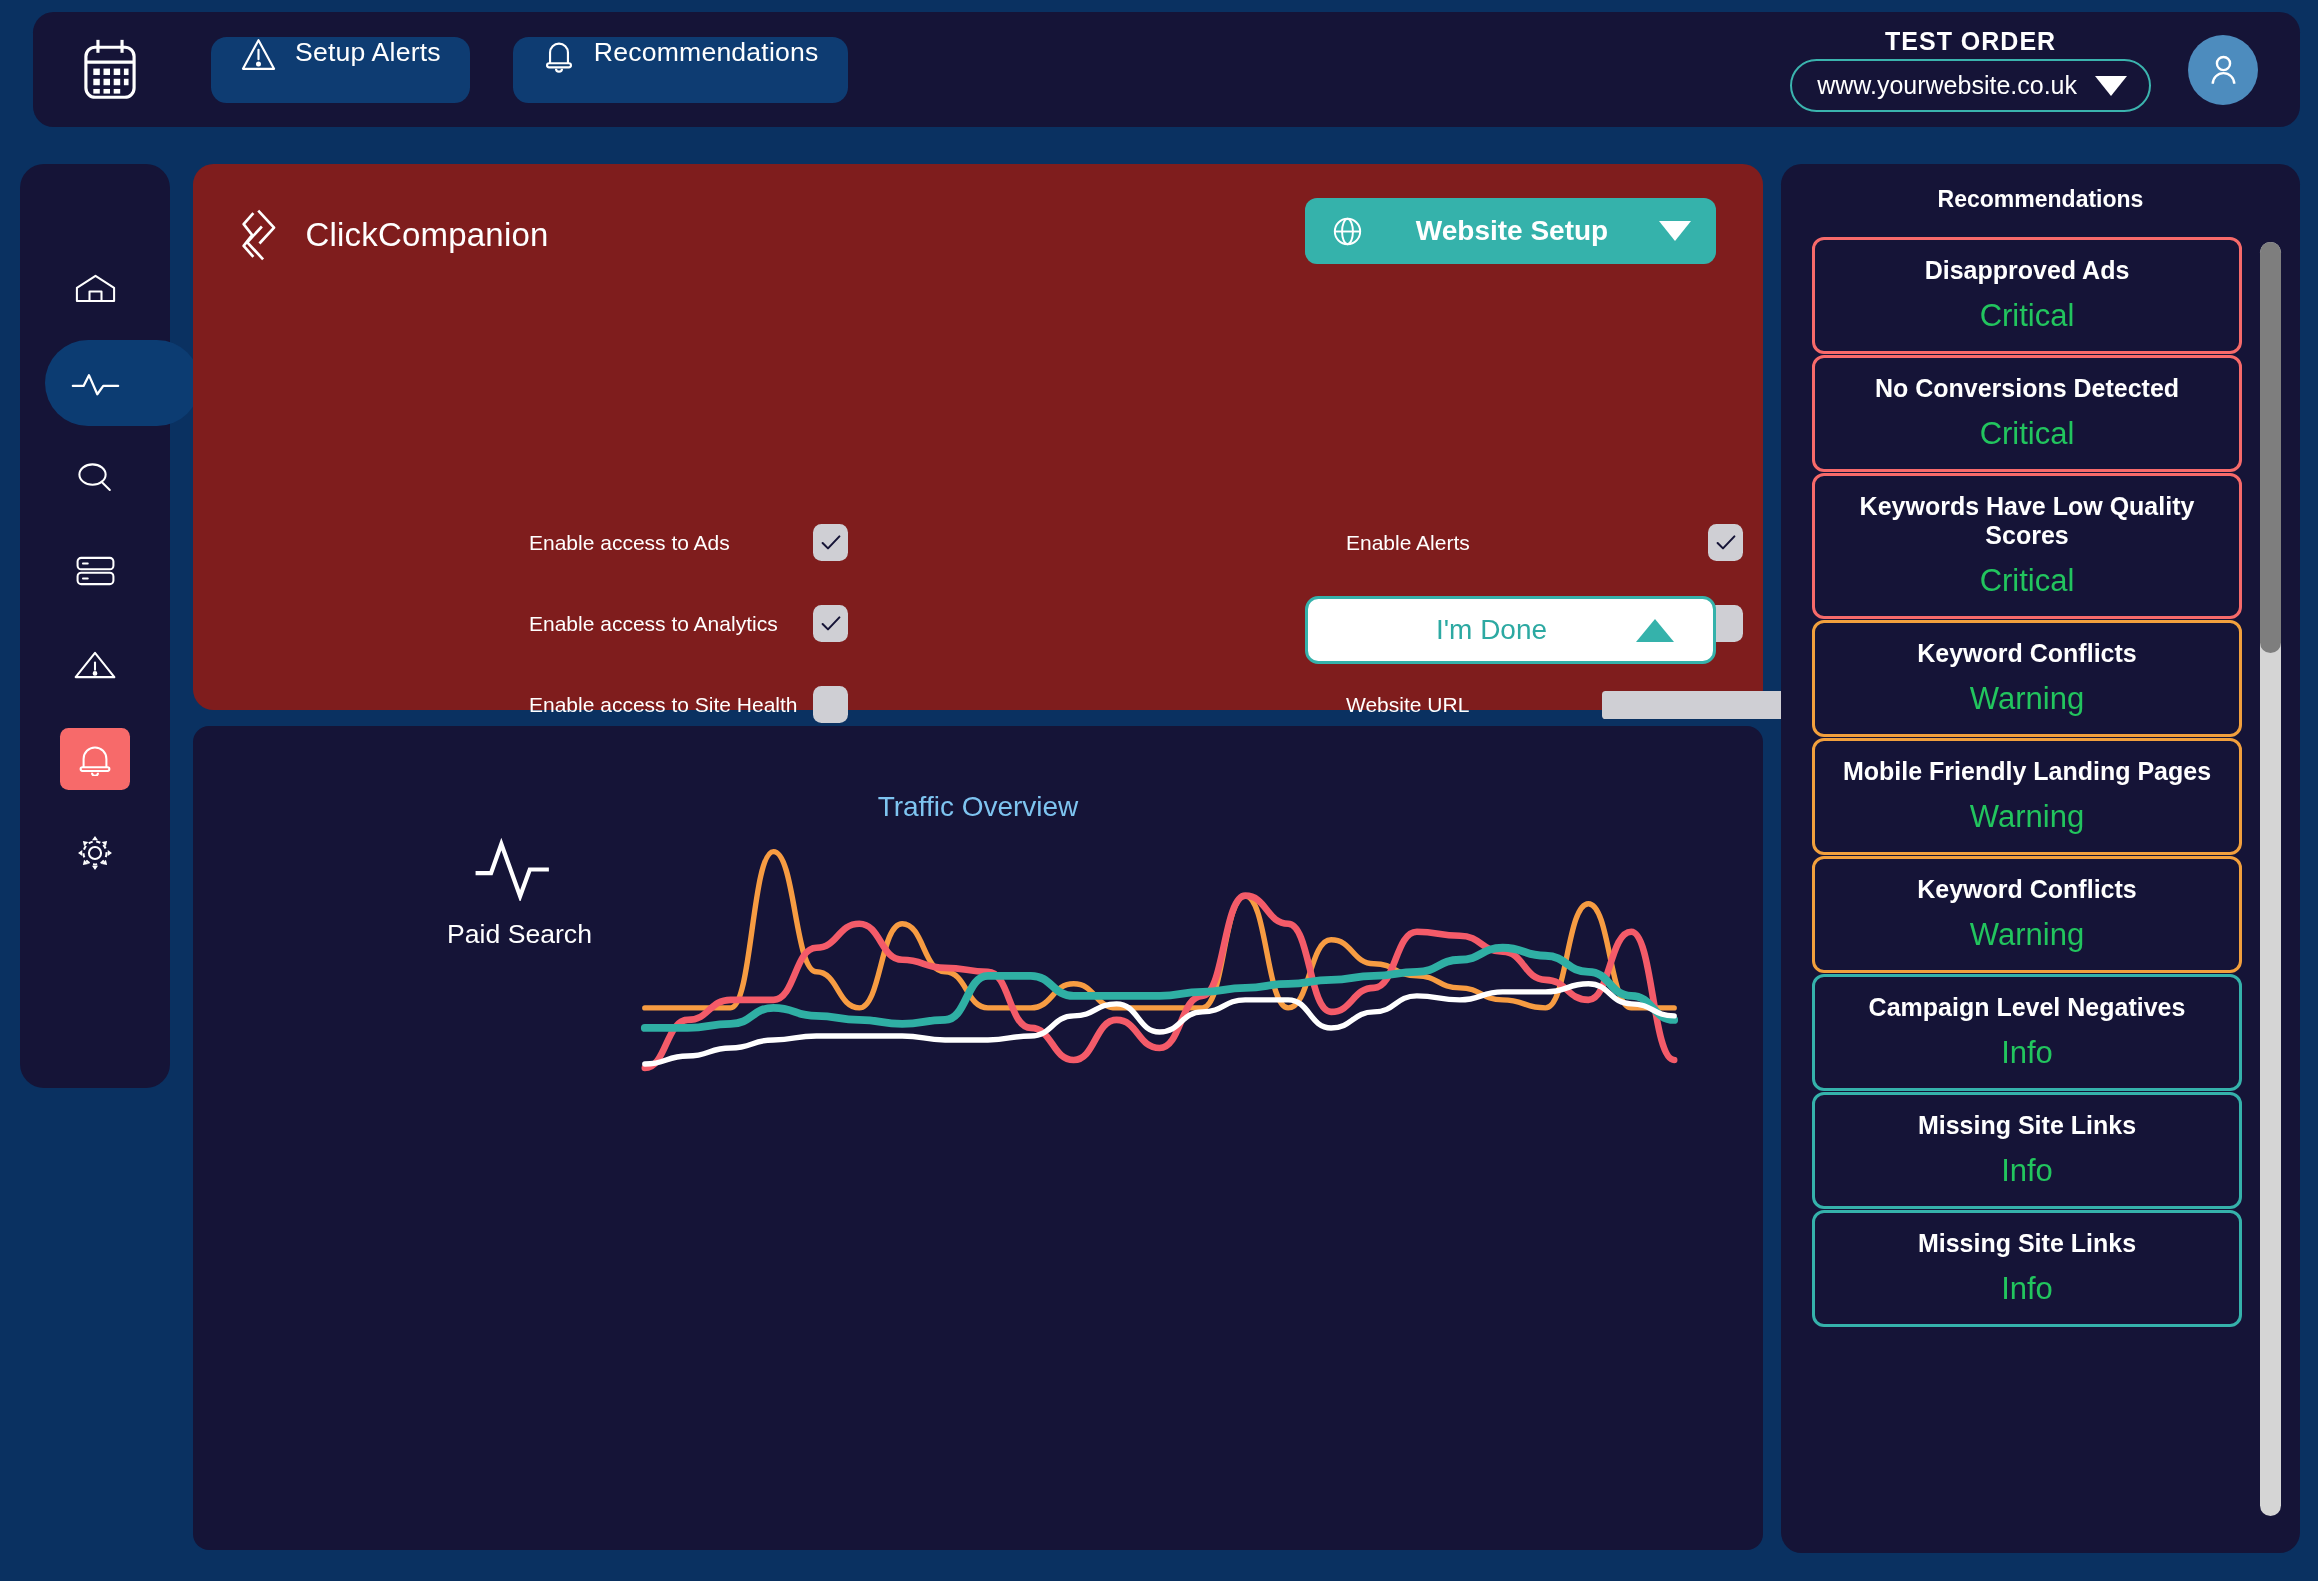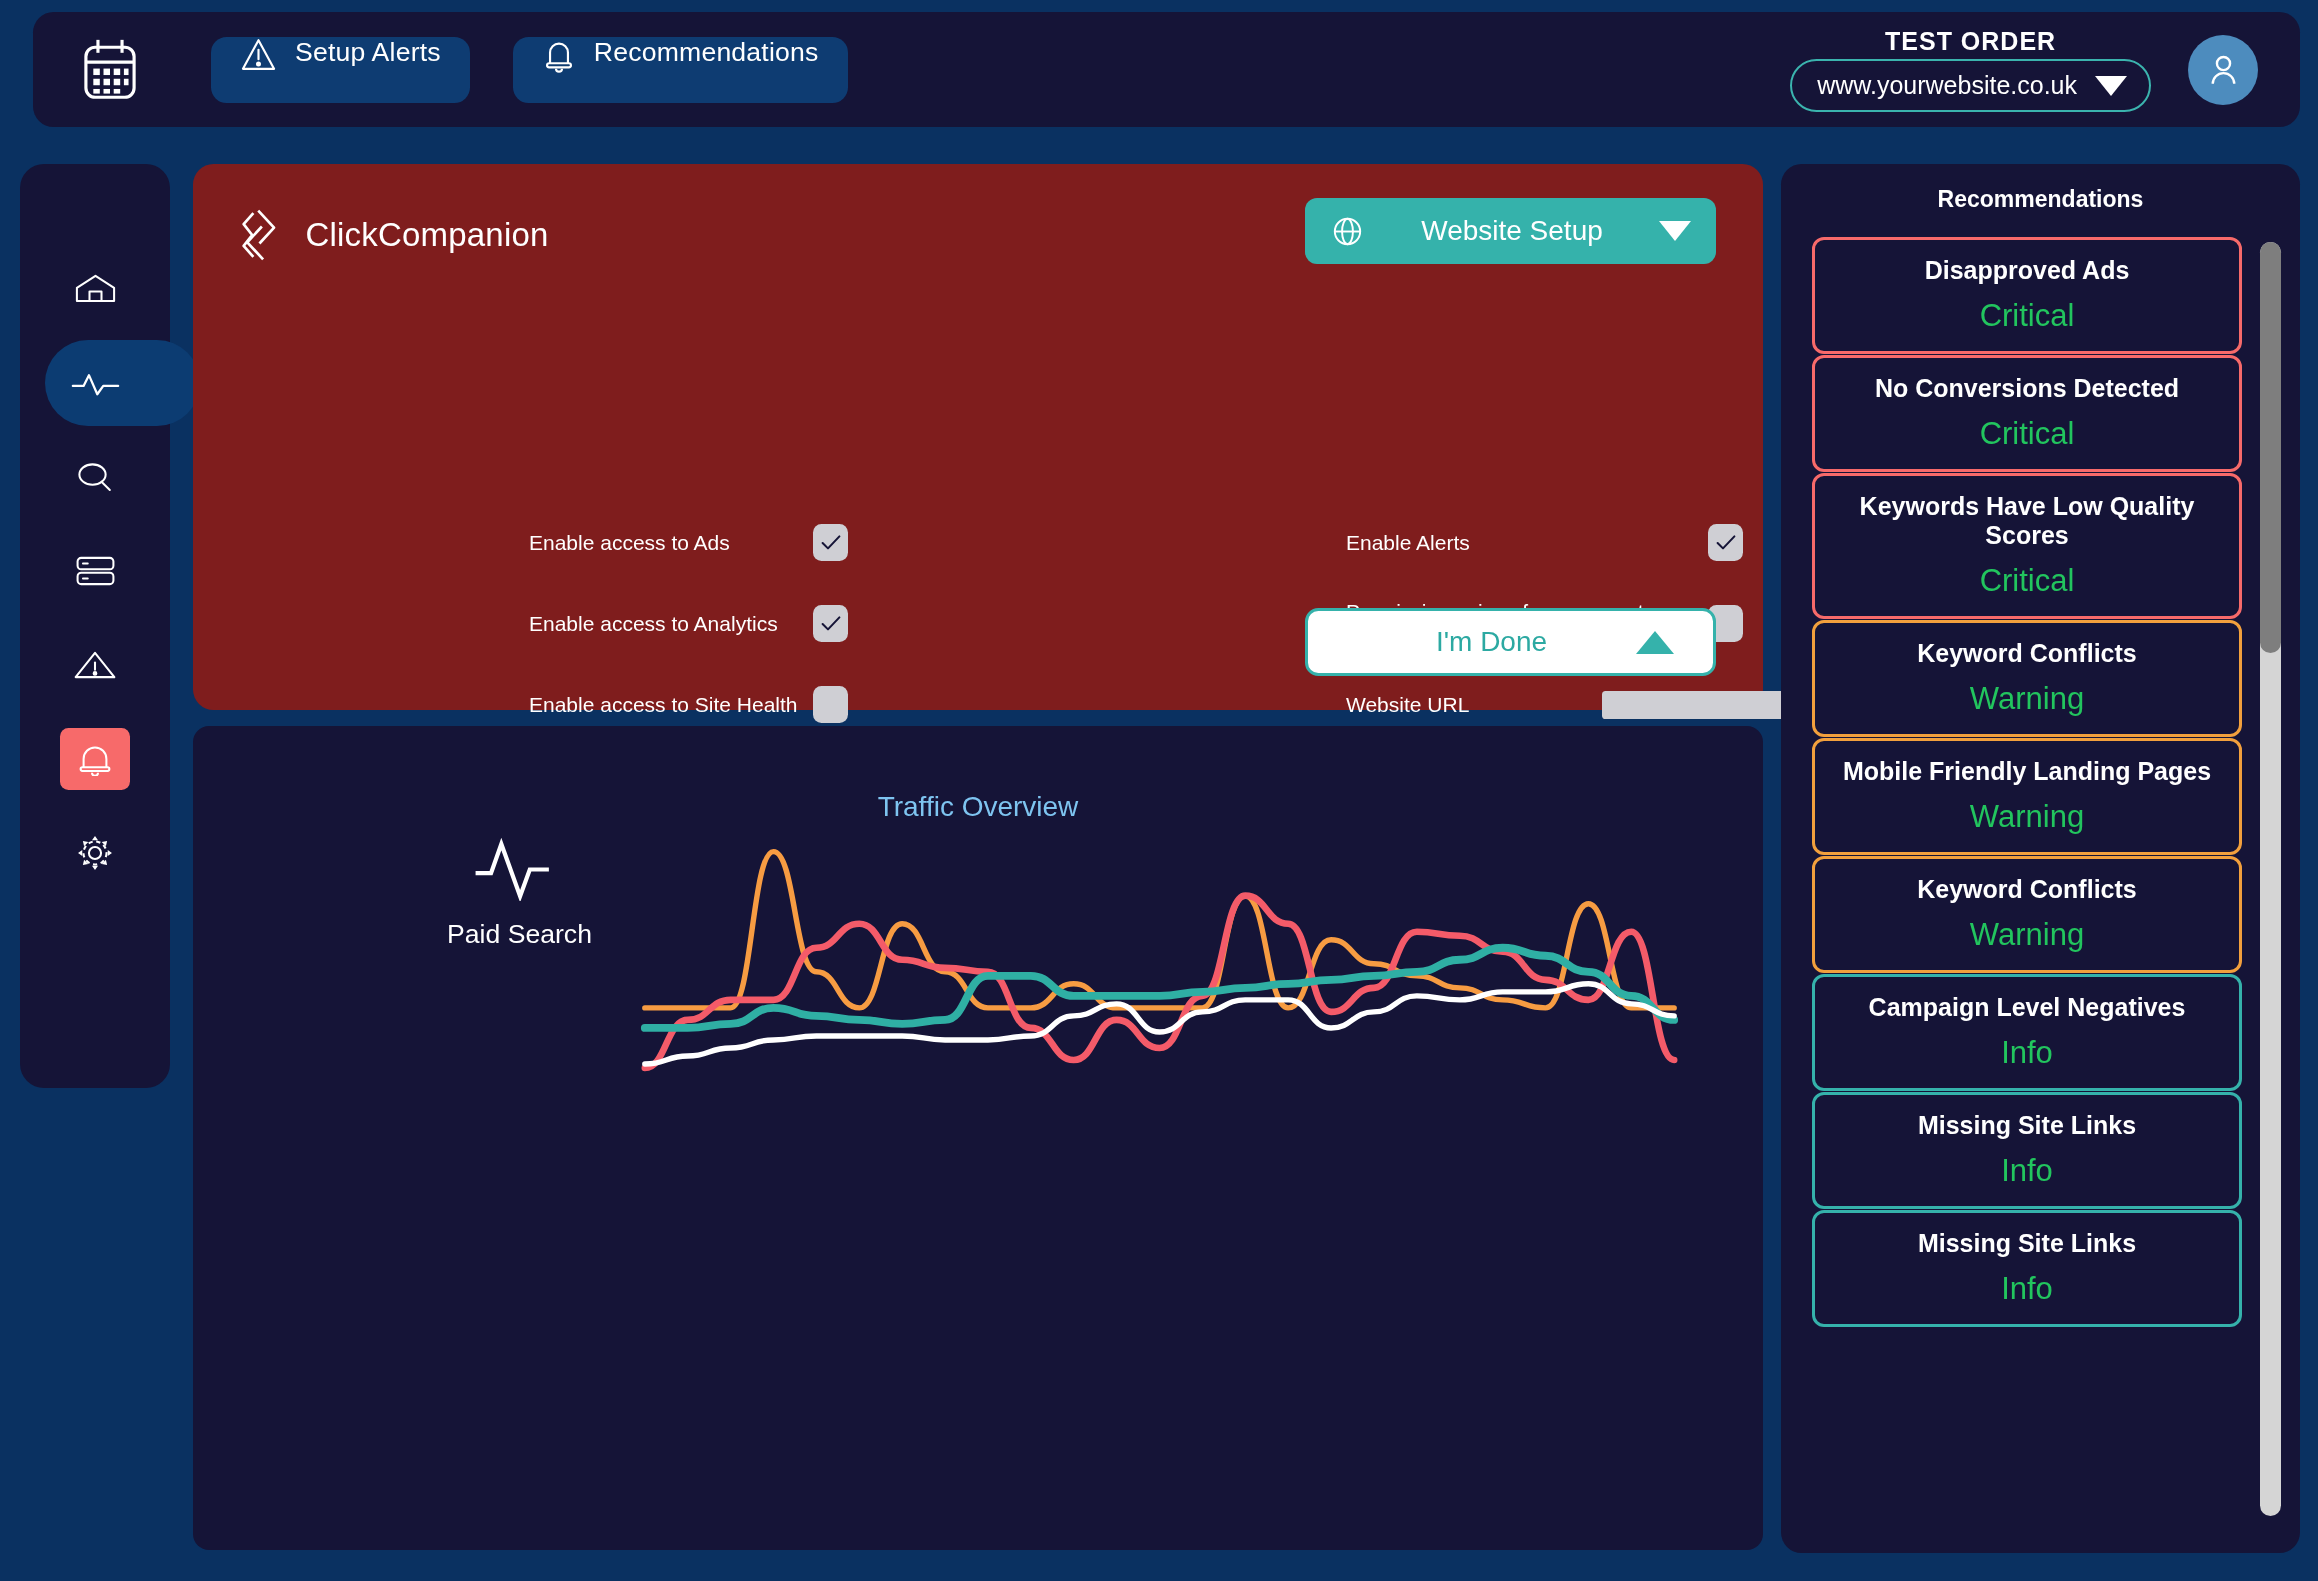--- a/index.html
+++ b/index.html
@@ -67,39 +67,39 @@
     background: #7f1d1d; border-radius: 20.5px;
   }
   .cc-head { position: absolute; left: 47px; top: 43px; display: flex; align-items: center; gap: 20.5px; }
   .cc-name { color: #ffffff; font-size: 33px; letter-spacing: 0.2px; }
 
   .web-setup-btn {
     position: absolute; right: 47px; top: 34px; width: 411px; height: 66px;
     background: #35B2AB; border-radius: 12px; display: flex; align-items: center;
     padding: 0 25px; cursor: pointer;
   }
-  .web-setup-label { flex: 1; text-align: center; color:#ffffff; font-size: 28px; font-weight: 400; }
+  .web-setup-label { flex: 1; text-align: center; color:#ffffff; font-size: 28px; font-weight: 700; }
 
   .opt-col { position: absolute; top: 344px; }
   .opt-row { display: flex; align-items: center; height: 69px; }
   .opt-label { color:#ffffff; font-size: 21px; }
   .chk {
     width: 35px; height: 37px; border-radius: 8.5px; background: #CFCFD4;
     display: flex; align-items: center; justify-content: center; cursor: pointer;
   }
   .col-left { left: 336px; width: 423px; }
   .col-left .opt-label { width: 284px; }
   .col-right { left: 1153px; width: 477px; }
   .col-right .opt-label { width: 362px; }
   .url-input {
     width: 312px; height: 28px; background: #CFCFD4; border-radius: 3.6px; cursor: text;
   }
 
   .done-btn {
-    position: absolute; right: 47px; bottom: 34px; width: 411px; height: 68px;
+    position: absolute; right: 47px; bottom: 46px; width: 411px; height: 68px;
     background: #ffffff; border: 3.6px solid #35B2AB; border-radius: 13.3px;
     display: flex; align-items: center; padding: 0 39px; cursor: pointer;
   }
   .done-label { flex: 1; text-align:center; color:#2CA9A2; font-size: 28px; }
   .caret-up-teal { width:0;height:0;border-left:19.3px solid transparent;border-right:19.3px solid transparent;border-bottom:23px solid #35B2AB; }
 
   
   .dash-card {
     position: absolute; left: 193px; top: 726px; width: 1570px; height: 824px;
     background: #151437; border-radius: 16px; overflow: hidden;

